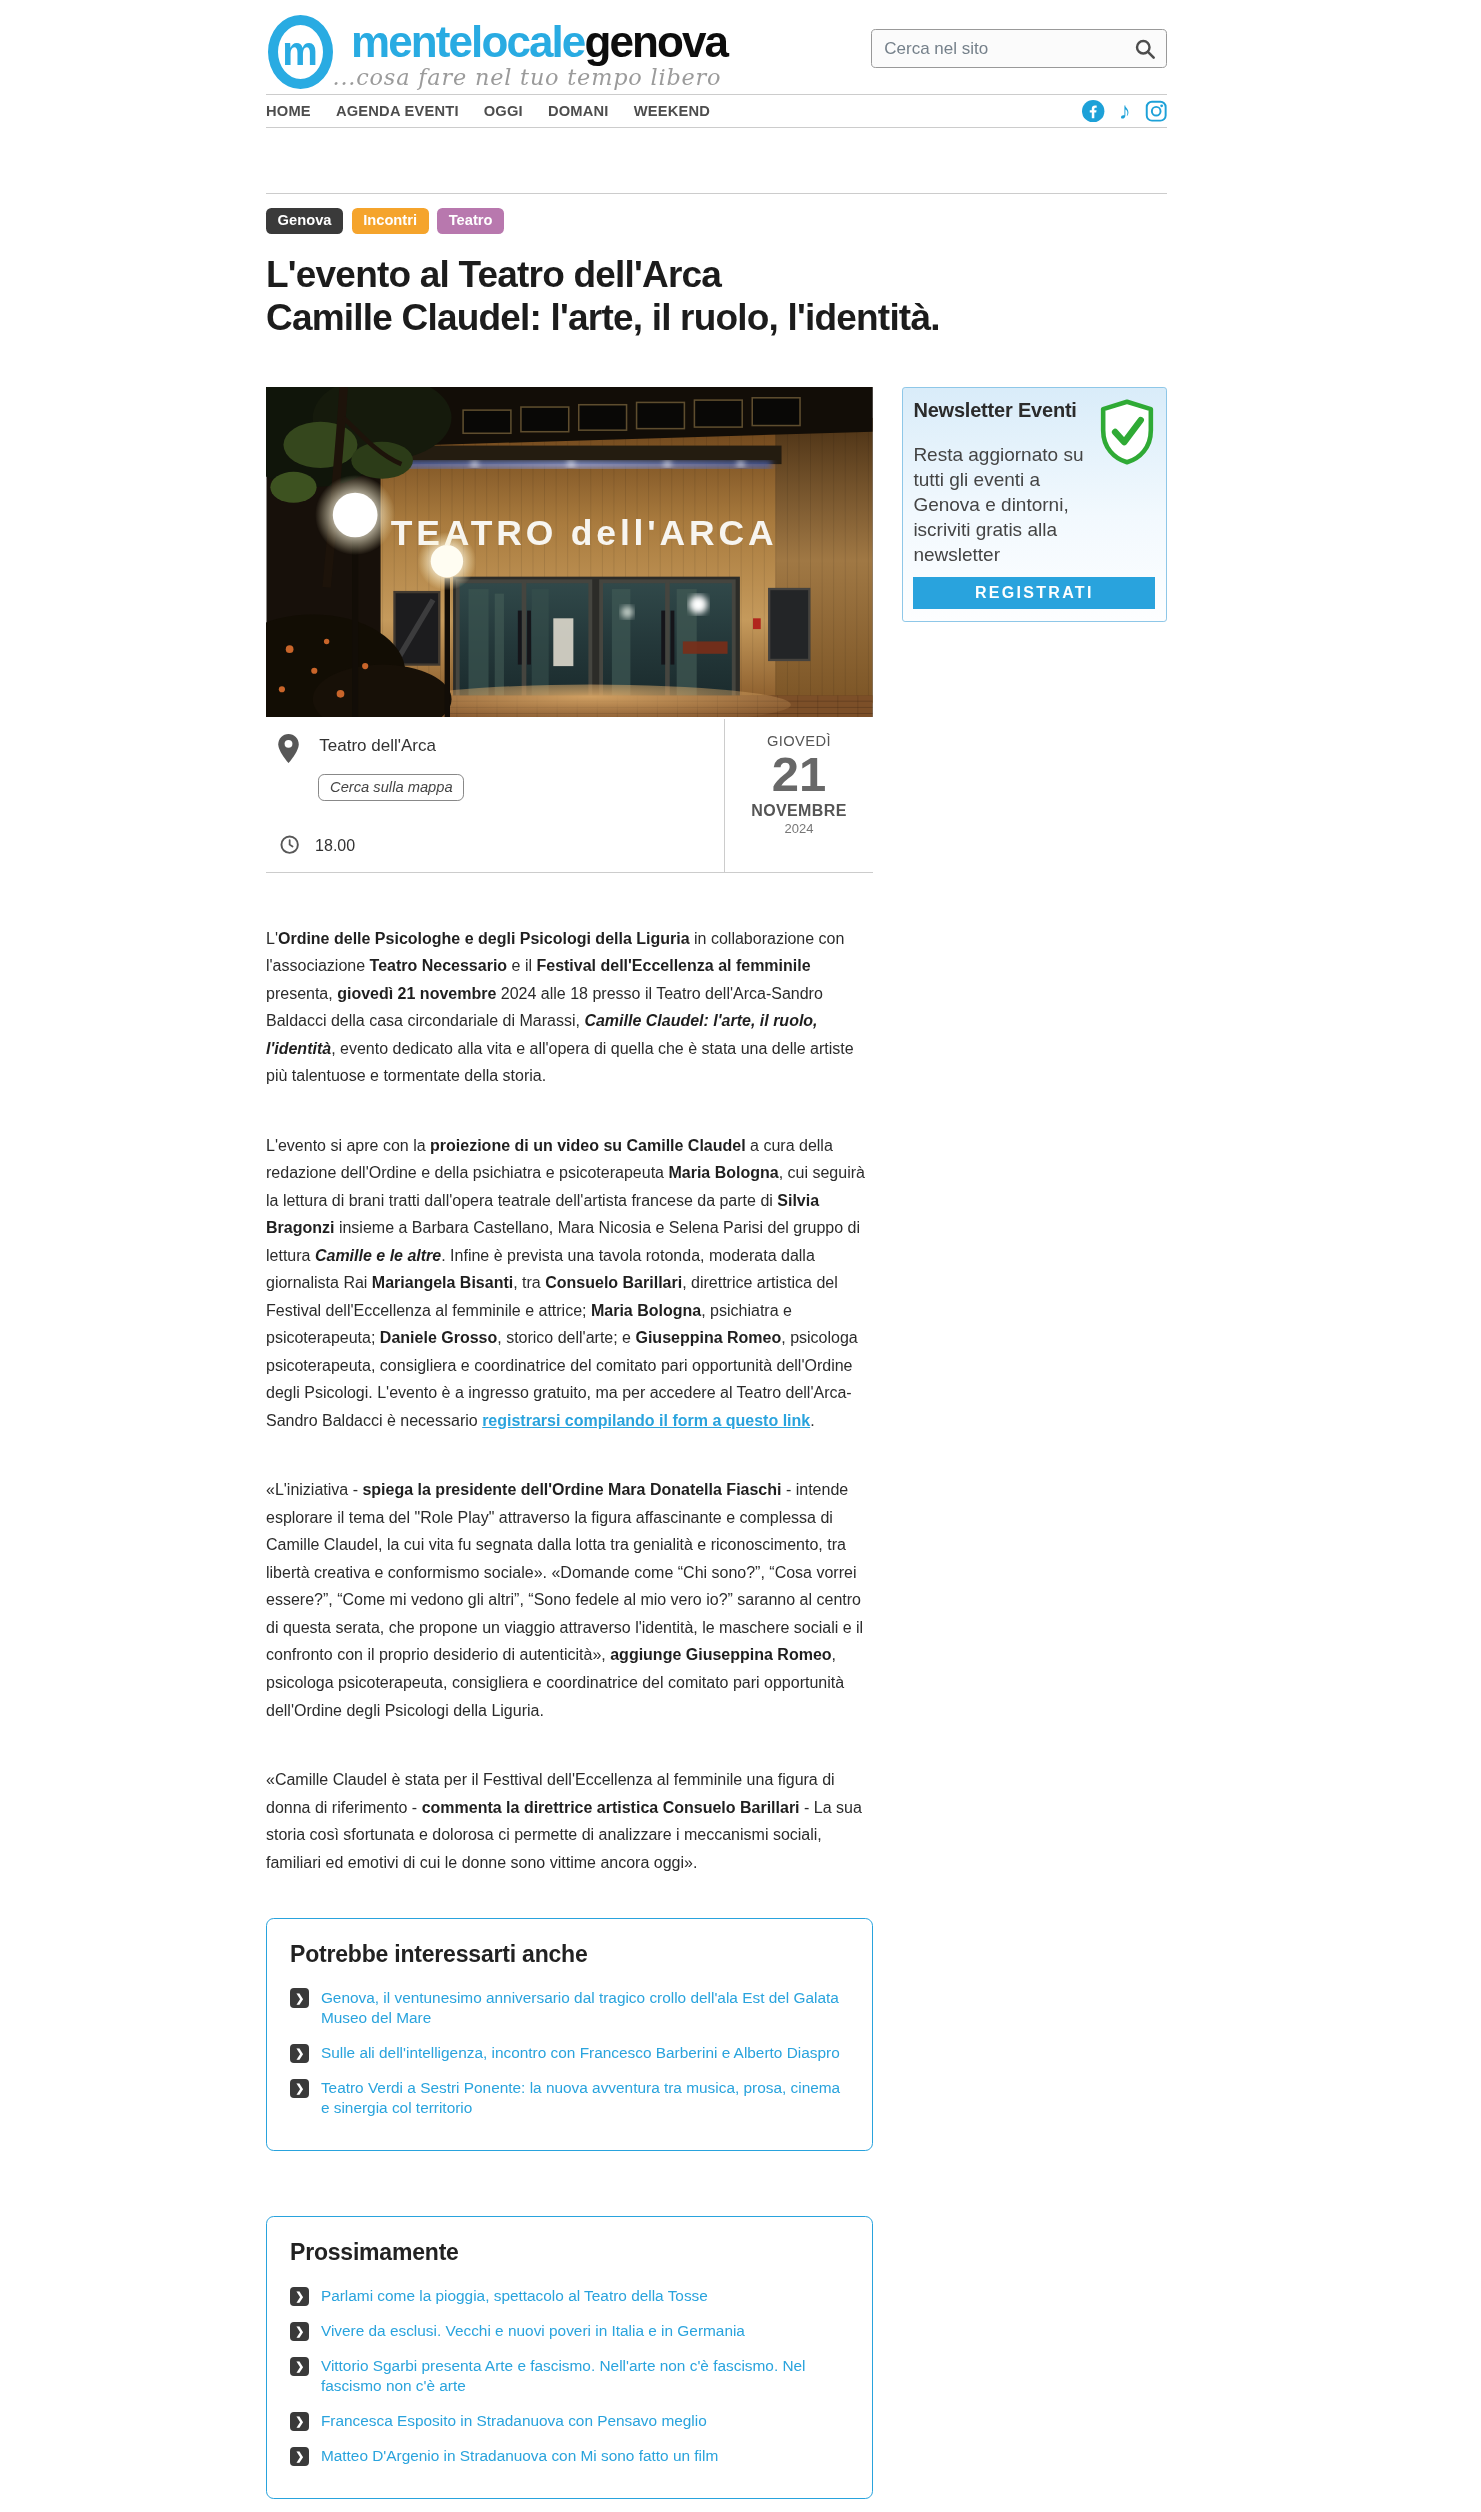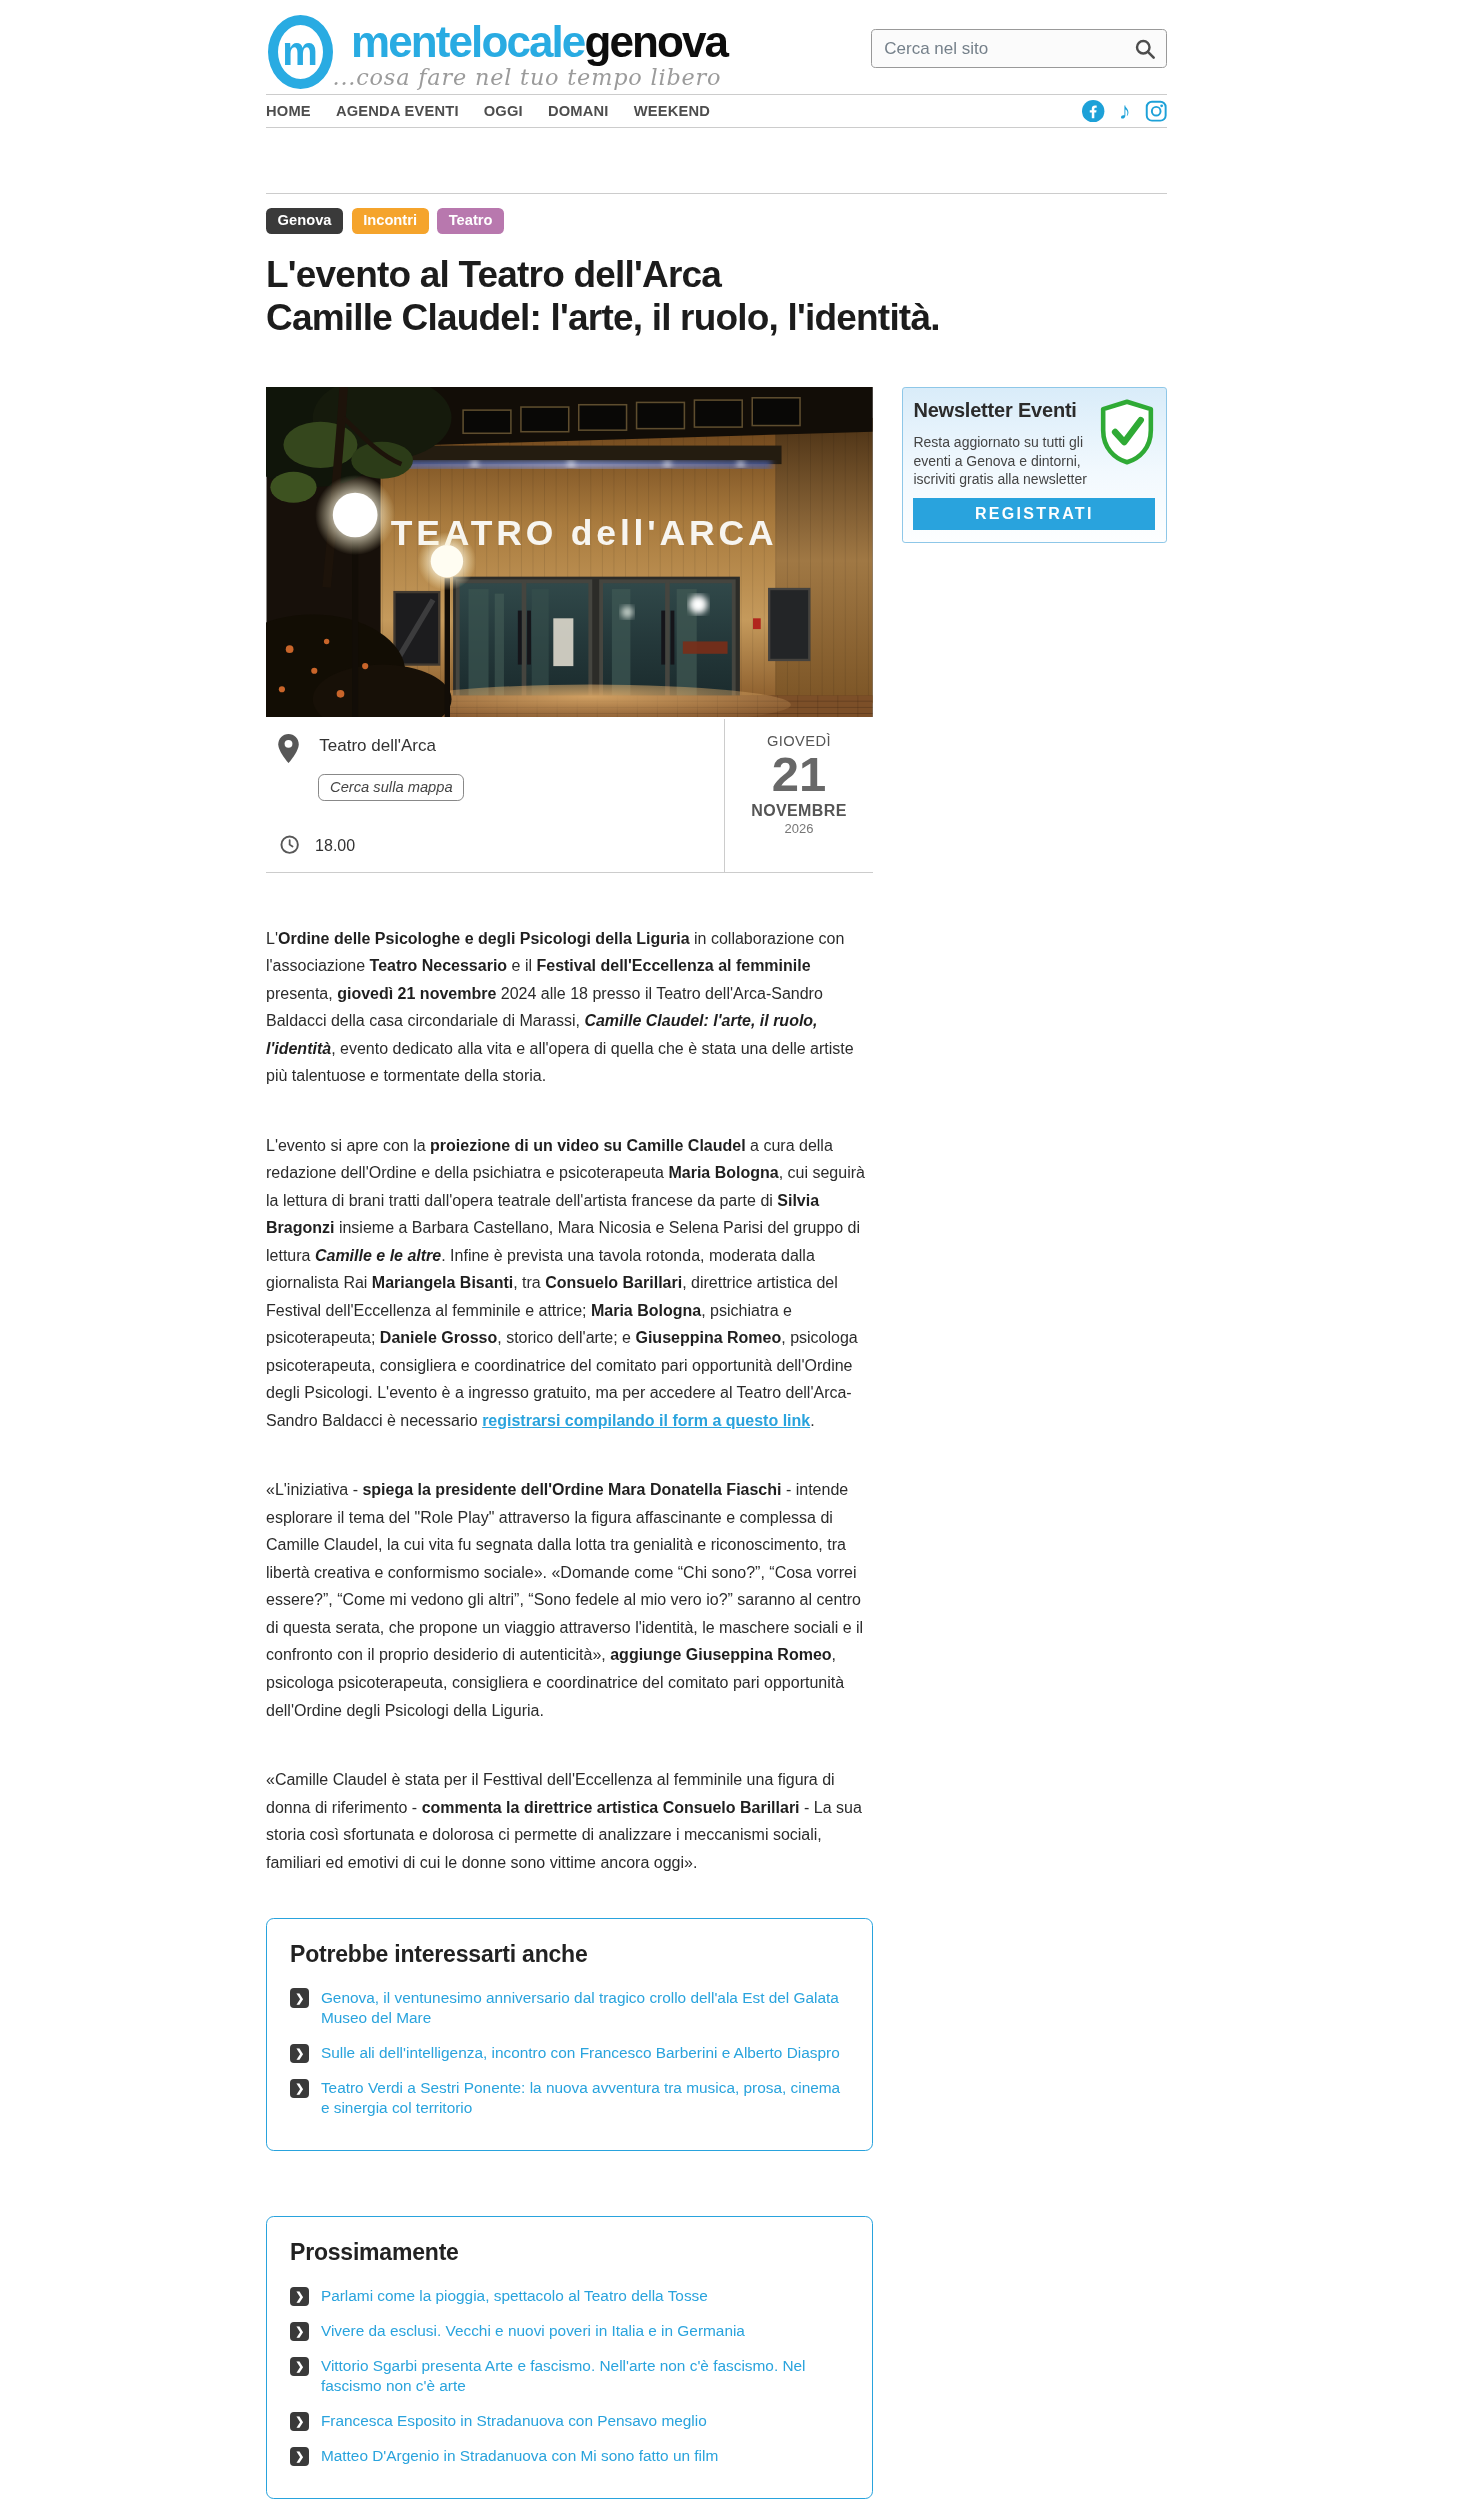--- a/index.html
+++ b/index.html
@@ -48,21 +48,21 @@
   .content-row { display:flex; gap:28.6px; margin-top:48px; align-items:flex-start; }
   .main-col { width:607px; }
   .side-col { width:266px; }
 
   .hero { width:607px; height:330px; display:block; }
 
   
   .newsletter { border:0.8px solid #8ec7e8; border-radius:3.1px; padding:10.8px 10.8px 12.3px;
     background:linear-gradient(180deg,#d9ecf9 0%,#f2f9fe 55%,#fdfeff 100%); position:relative; }
   .newsletter h2 { font-size:20px; color:#2b2b2b; letter-spacing:-0.2px; }
-  .newsletter p { margin-top:11px; font-size:14px; line-height:1.32; color:#444; width:176px; }
+  .newsletter p { margin-top:20px; font-size:19px; line-height:1.32; color:#444; width:176px; }
   .shield { position:absolute; top:10.8px; right:9.3px; }
   .newsletter button { margin-top:9.3px; width:100%; height:32px; border:none; cursor:pointer;
     background:#29a3dd; color:#fff; font-family:"Liberation Sans", sans-serif;
     font-size:16px; font-weight:bold; letter-spacing:2.3px; }
 
   
   .event-info { display:flex; margin-top:1.5px; }
   .event-left { flex:1; padding:15.4px 0 17px 12.3px; }
   .venue-row { display:flex; align-items:flex-start; gap:20px; }
   .venue-name { font-size:17px; color:#333; padding-top:1.5px; }
@@ -319,21 +319,21 @@
               <circle cx="12" cy="12" r="10.2" fill="none" stroke="#575757" stroke-width="2.4"></circle>
               <path d="M12 6.5V12l3.6 2.4" fill="none" stroke="#575757" stroke-width="2.2" stroke-linecap="round"></path>
             </svg>
             <span class="time-val">18.00</span>
           </div>
         </div>
         <div class="event-date">
           <div class="weekday">GIOVEDÌ</div>
           <div class="day">21</div>
           <div class="month">NOVEMBRE</div>
-          <div class="year">2026</div>
+          <div class="year">2024</div>
         </div>
       </div>
       <div class="event-rule"></div>
 
       <div class="article-body">
         <p><span>L'</span><strong>Ordine delle Psicologhe e degli Psicologi della Liguria</strong><span> in collaborazione con l'associazione </span><strong>Teatro Necessario</strong><span> e il </span><strong>Festival dell'Eccellenza al femminile</strong><span> presenta, </span><strong>giovedì 21 novembre</strong><span> 2024 alle 18 presso il Teatro dell'Arca-Sandro Baldacci della casa circondariale di Marassi, </span><strong style="font-style: italic;">Camille Claudel: l'arte, il ruolo, l'identità</strong><span>, evento dedicato alla vita e all'opera di quella che è stata una delle artiste più talentuose e tormentate della storia.</span></p>
         <p><span>L'evento si apre con la </span><strong>proiezione di un video su Camille Claudel</strong><span> a cura della redazione dell'Ordine e della psichiatra e psicoterapeuta </span><strong>Maria Bologna</strong><span>, cui seguirà la lettura di brani tratti dall'opera teatrale dell'artista francese da parte di </span><strong>Silvia Bragonzi</strong><span> insieme a Barbara Castellano, Mara Nicosia e Selena Parisi del gruppo di lettura </span><strong style="font-style: italic;">Camille e le altre</strong><span>. Infine è prevista una tavola rotonda, moderata dalla giornalista Rai </span><strong>Mariangela Bisanti</strong><span>, tra </span><strong>Consuelo Barillari</strong><span>, direttrice artistica del Festival dell'Eccellenza al femminile e attrice; </span><strong>Maria Bologna</strong><span>, psichiatra e psicoterapeuta; </span><strong>Daniele Grosso</strong><span>, storico dell'arte; e </span><strong>Giuseppina Romeo</strong><span>, psicologa psicoterapeuta, consigliera e coordinatrice del comitato pari opportunità dell'Ordine degli Psicologi. L'evento è a ingresso gratuito, ma per accedere al Teatro dell'Arca-Sandro Baldacci è necessario </span><a class="body-link">registrarsi compilando il form a questo link</a><span>.</span></p>
         <p><span>«L'iniziativa - </span><strong>spiega la presidente dell'Ordine Mara Donatella Fiaschi</strong><span> - intende esplorare il tema del "Role Play" attraverso la figura affascinante e complessa di Camille Claudel, la cui vita fu segnata dalla lotta tra genialità e riconoscimento, tra libertà creativa e conformismo sociale». «Domande come “Chi sono?”, “Cosa vorrei essere?”, “Come mi vedono gli altri”, “Sono fedele al mio vero io?” saranno al centro di questa serata, che propone un viaggio attraverso l'identità, le maschere sociali e il confronto con il proprio desiderio di autenticità», </span><strong>aggiunge Giuseppina Romeo</strong><span>, psicologa psicoterapeuta, consigliera e coordinatrice del comitato pari opportunità dell'Ordine degli Psicologi della Liguria.</span></p>
         <p><span>«Camille Claudel è stata per il Festtival dell'Eccellenza al femminile una figura di donna di riferimento - </span><strong>commenta la direttrice artistica Consuelo Barillari</strong><span> - La sua storia così sfortunata e dolorosa ci permette di analizzare i meccanismi sociali, familiari ed emotivi di cui le donne sono vittime ancora oggi».</span></p>
       </div>

